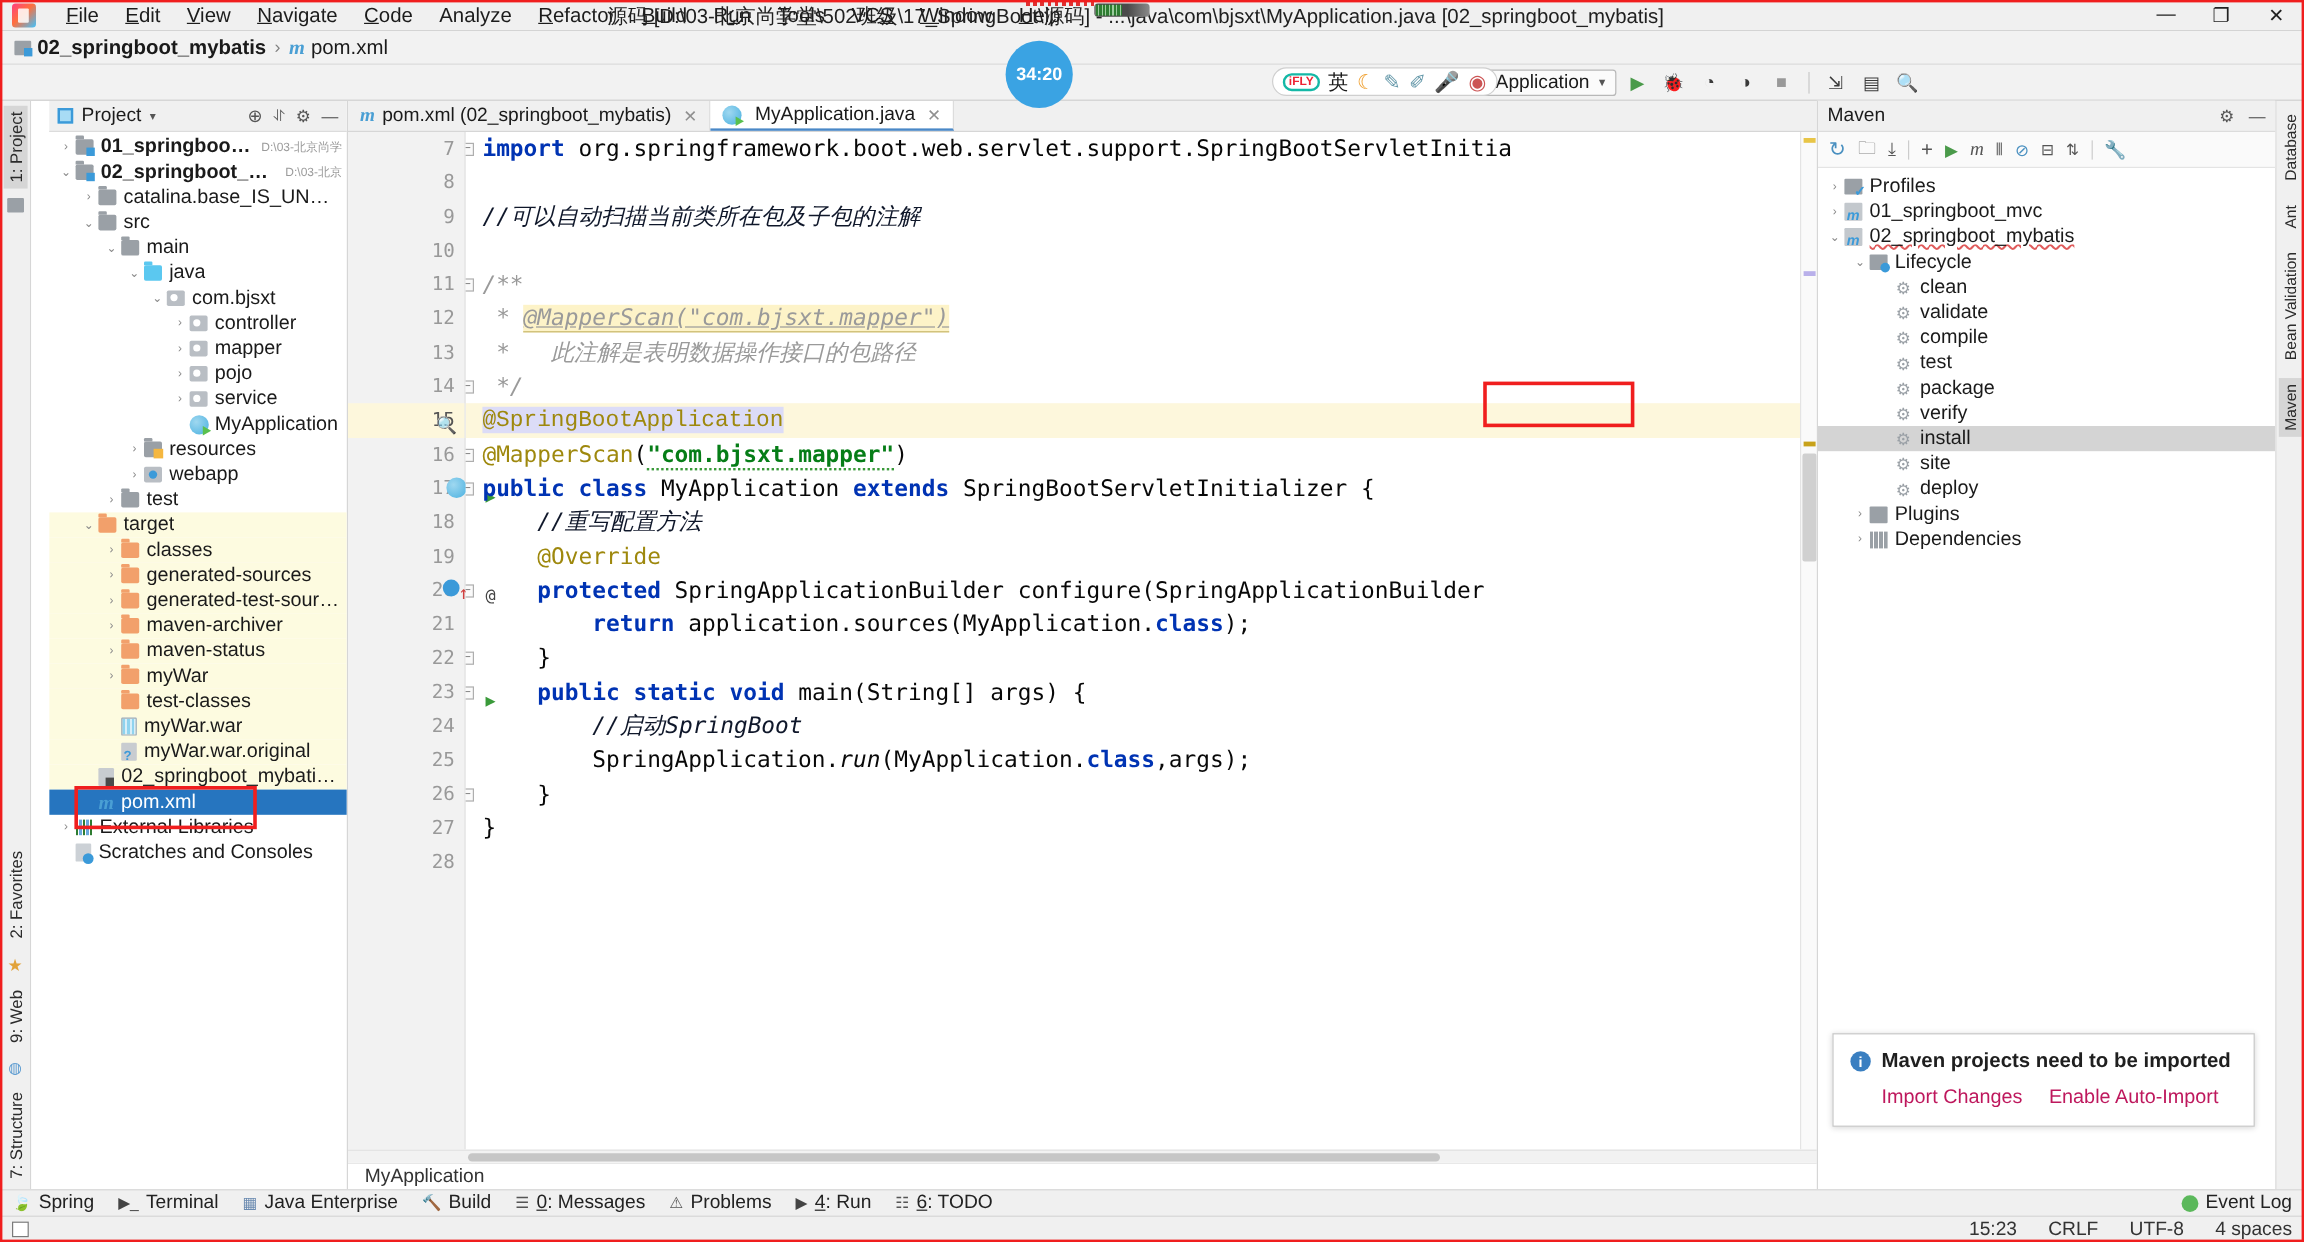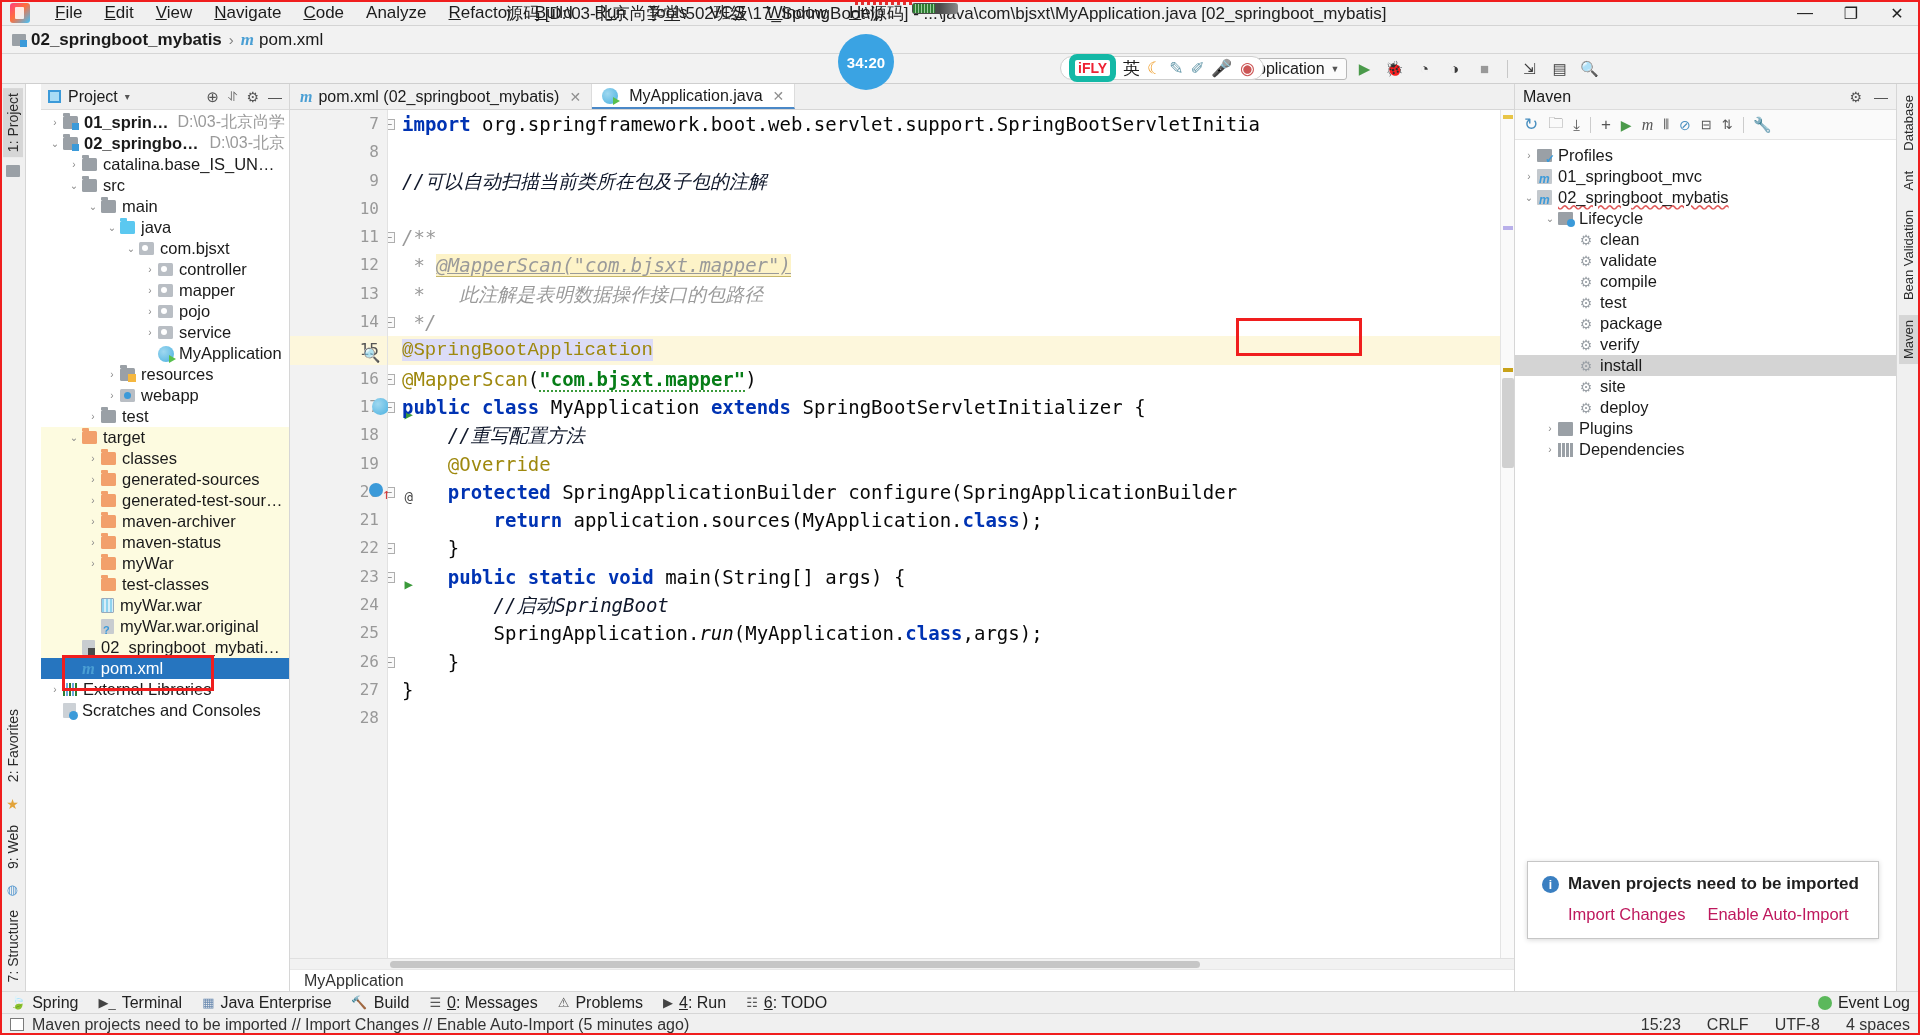--- a/index.html
+++ b/index.html
@@ -65,21 +65,21 @@
   }
   .runcfg .cdown{margin-left:auto;font-size:9px;color:#555;}
   .tbtn{width:24px;height:22px;display:flex;align-items:center;justify-content:center;font-size:15px;color:#3a3a3a;border-radius:3px;}
   .timer-bubble{
     position:absolute;left:838px;top:-20px;width:56px;height:56px;border-radius:50%;
     background:#3aa3e3;color:#fff;display:flex;align-items:center;justify-content:center;
     font-size:15px;font-weight:bold;
   }
   .ime-box{position:absolute;left:1060px;top:2px;display:flex;align-items:center;gap:7px;
     background:#fff;border:1px solid #cfcfcf;border-radius:12px;padding:1px 8px;height:24px;}
-  .ime-logo{font-size:14px;font-weight:bold;color:#e23;border:6px solid #14b8a6;border-radius:8px;padding:0 3px;}
+  .ime-logo{font-size:10px;font-weight:bold;color:#e23;border:2px solid #14b8a6;border-radius:8px;padding:0 3px;}
 
   
   .body-row { display:flex; height:calc(1035px - 26px - 28px - 30px - 22px - 22px); }
 
   
   .rail {
     width:26px; background:#f0f0f0; border-right:1px solid #d6d6d6;
     display:flex; flex-direction:column; justify-content:space-between; align-items:center;
     padding:4px 0; flex:none;
   }
@@ -124,21 +124,21 @@
     background:repeating-linear-gradient(90deg,#8fd3ef 0 2px,#d8eef8 2px 4px);border:1px solid #9ab;border-radius:1px;}
   .ic-file{width:13px;height:15px;flex:none;margin-right:6px;background:#c8ccd0;border-radius:1px;position:relative;}
   .ic-file.q:after{content:"?";position:absolute;left:2px;bottom:-2px;color:#3b9ad9;font-size:11px;font-weight:bold;}
   .ic-iml{width:13px;height:15px;flex:none;margin-right:6px;background:#c8ccd0;border-radius:1px;position:relative;}
   .ic-iml:after{content:"";position:absolute;right:0;bottom:0;width:7px;height:7px;background:#4a4a4a;}
   .ic-libs{width:14px;height:13px;flex:none;margin-right:6px;
     background:repeating-linear-gradient(90deg,#2e7d32 0 2px,transparent 2px 3px,#6aa8dd 3px 5px,transparent 5px 6px);}
   .ic-scr{width:13px;height:15px;flex:none;margin-right:6px;background:#ccd1d6;position:relative;border-radius:1px;}
   .ic-scr:after{content:"";position:absolute;right:-2px;bottom:-2px;width:9px;height:9px;border-radius:50%;background:#3b9ad9;}
   .tlabel{overflow:hidden;text-overflow:ellipsis;}
-  .tpath{color:#9a9a9a;font-size:16px;margin-left:6px;}
+  .tpath{color:#9a9a9a;font-size:10px;margin-left:6px;}
   .bold{font-weight:bold;}
 
   
   .editor-col{flex:1;display:flex;flex-direction:column;min-width:0;background:#fff;}
   .tabs{height:26px;display:flex;background:#f0f0f0;border-bottom:1px solid #d6d6d6;}
   .tab{display:flex;align-items:center;gap:6px;padding:0 10px;font-size:16px;border-right:1px solid #dcdcdc;white-space:nowrap;}
   .tab.active{background:#fff;border-bottom:2px solid #4a88c7;}
   .tab .x{color:#909090;font-size:14px;margin-left:4px;}
   .ic-xml{color:#4a9fd4;font-style:italic;font-weight:bold;font-family:"Liberation Serif",serif;font-size:16px;}
   .editor{flex:1;display:flex;position:relative;overflow:hidden;font-family:"DejaVu Sans Mono",monospace;}
@@ -718,21 +718,20 @@
         <span><u>6</u>: TODO</span>
       </div>
       <div class="evlog">
       <span class="ev-dot"></span>
       <span>Event Log</span>
     </div>
   </div>
 
   <div class="statusbar">
     <span class="sb-ico"></span>
-    <span>Maven projects need to be imported // Import Changes // Enable Auto-Import (5 minutes ago)</span>
     <span class="sb-right">
       <span>15:23</span>
       <span>CRLF</span>
       <span>UTF-8</span>
       <span>4 spaces</span>
     </span>
   </div>
 
   <div class="annot" style="left:62px;top:655px;width:152px;height:36px;"></div>
   <div class="annot" style="left:1236px;top:318px;width:126px;height:38px;"></div>

